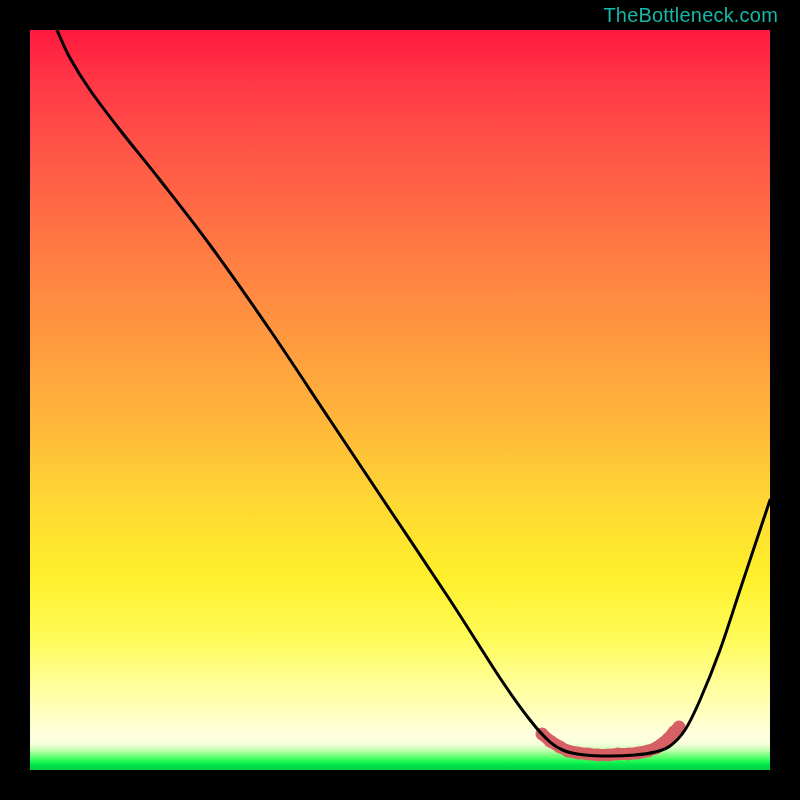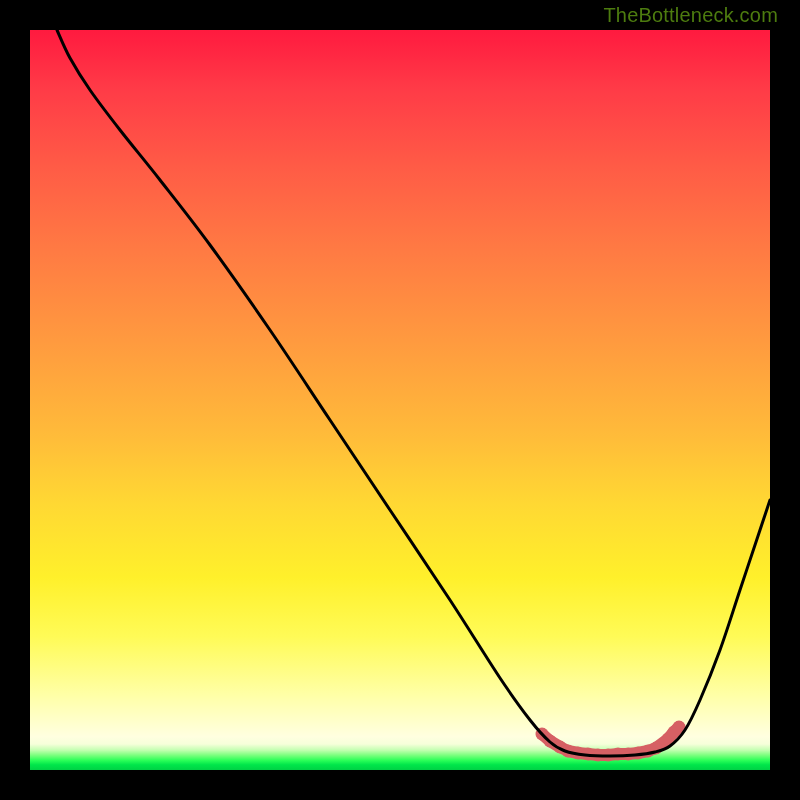--- a/index.html
+++ b/index.html
@@ -43,21 +43,21 @@
       #7bff7e 98.0%,
       #2bff58 98.7%,
       #00e64a 99.3%,
       #00d245 100%
     );
   }
   .watermark {
     position: absolute;
     top: 4px;
     right: 22px;
-    color: #4d7c0f;
+    color: #14b8a6;
     font-family: Arial, Helvetica, sans-serif;
     font-size: 20px;
     letter-spacing: 0.2px;
   }
   svg.curve {
     position: absolute;
     left: 0;
     top: 0;
     width: 740px;
     height: 740px;

